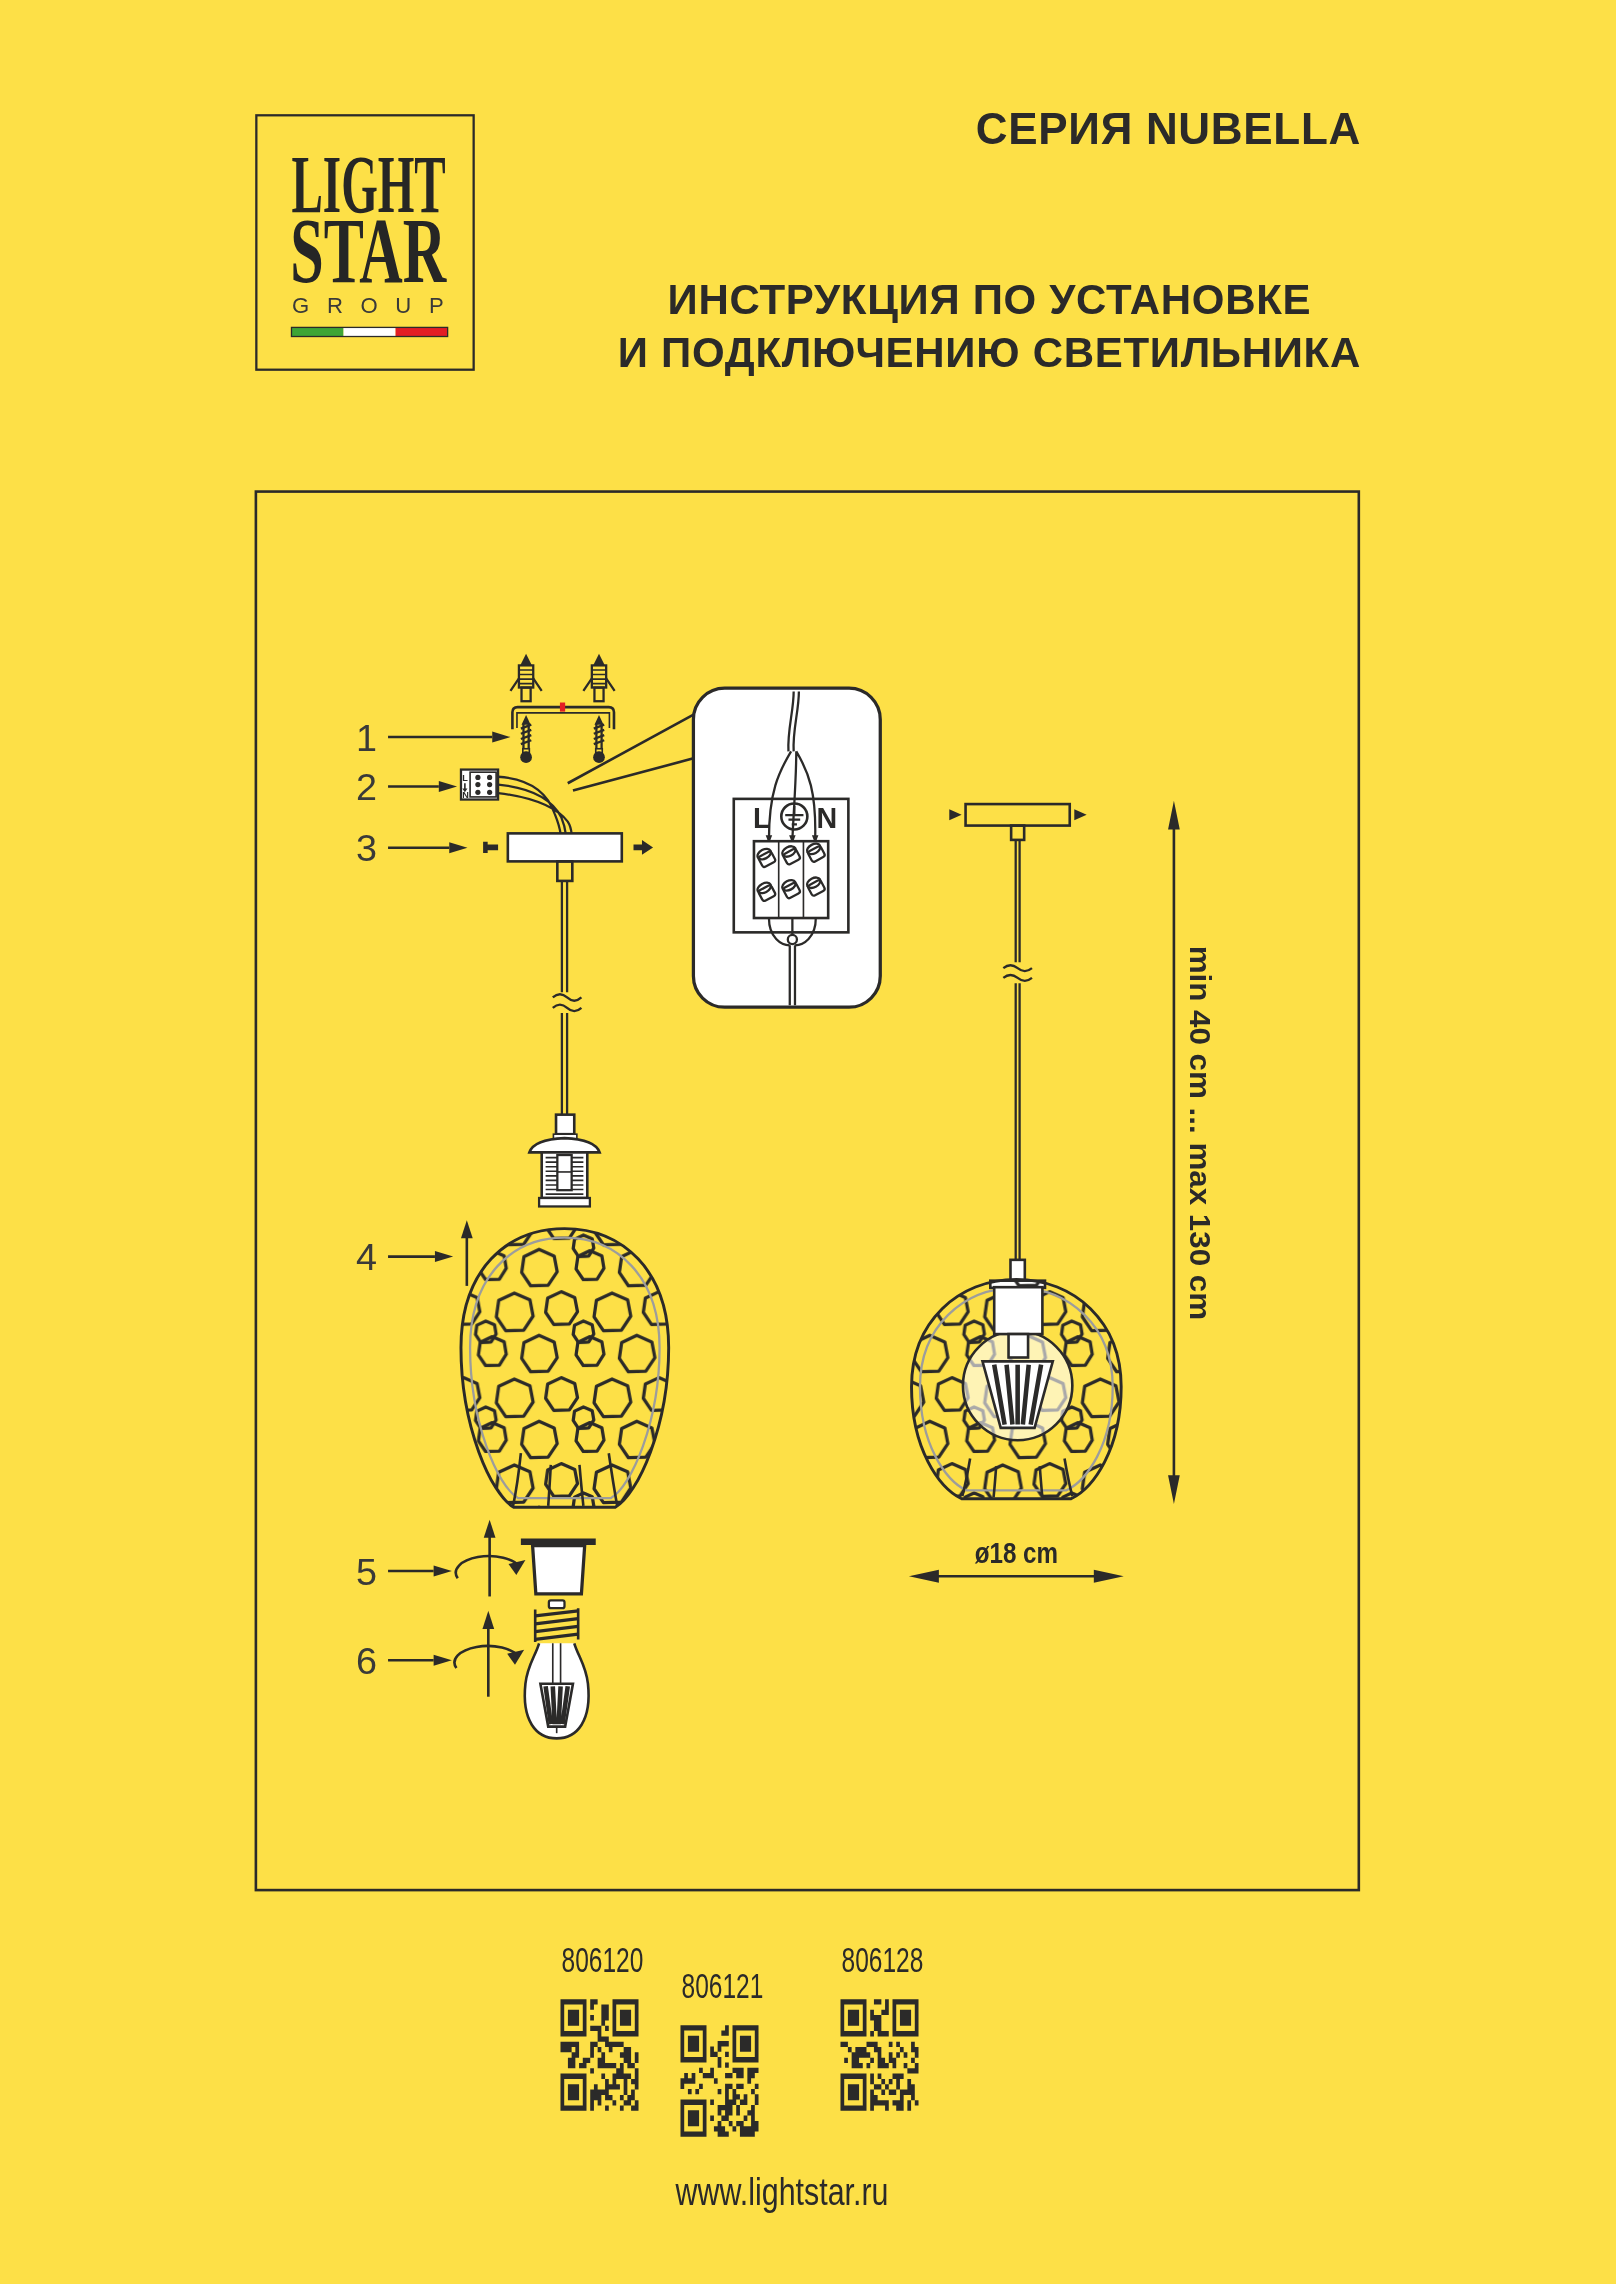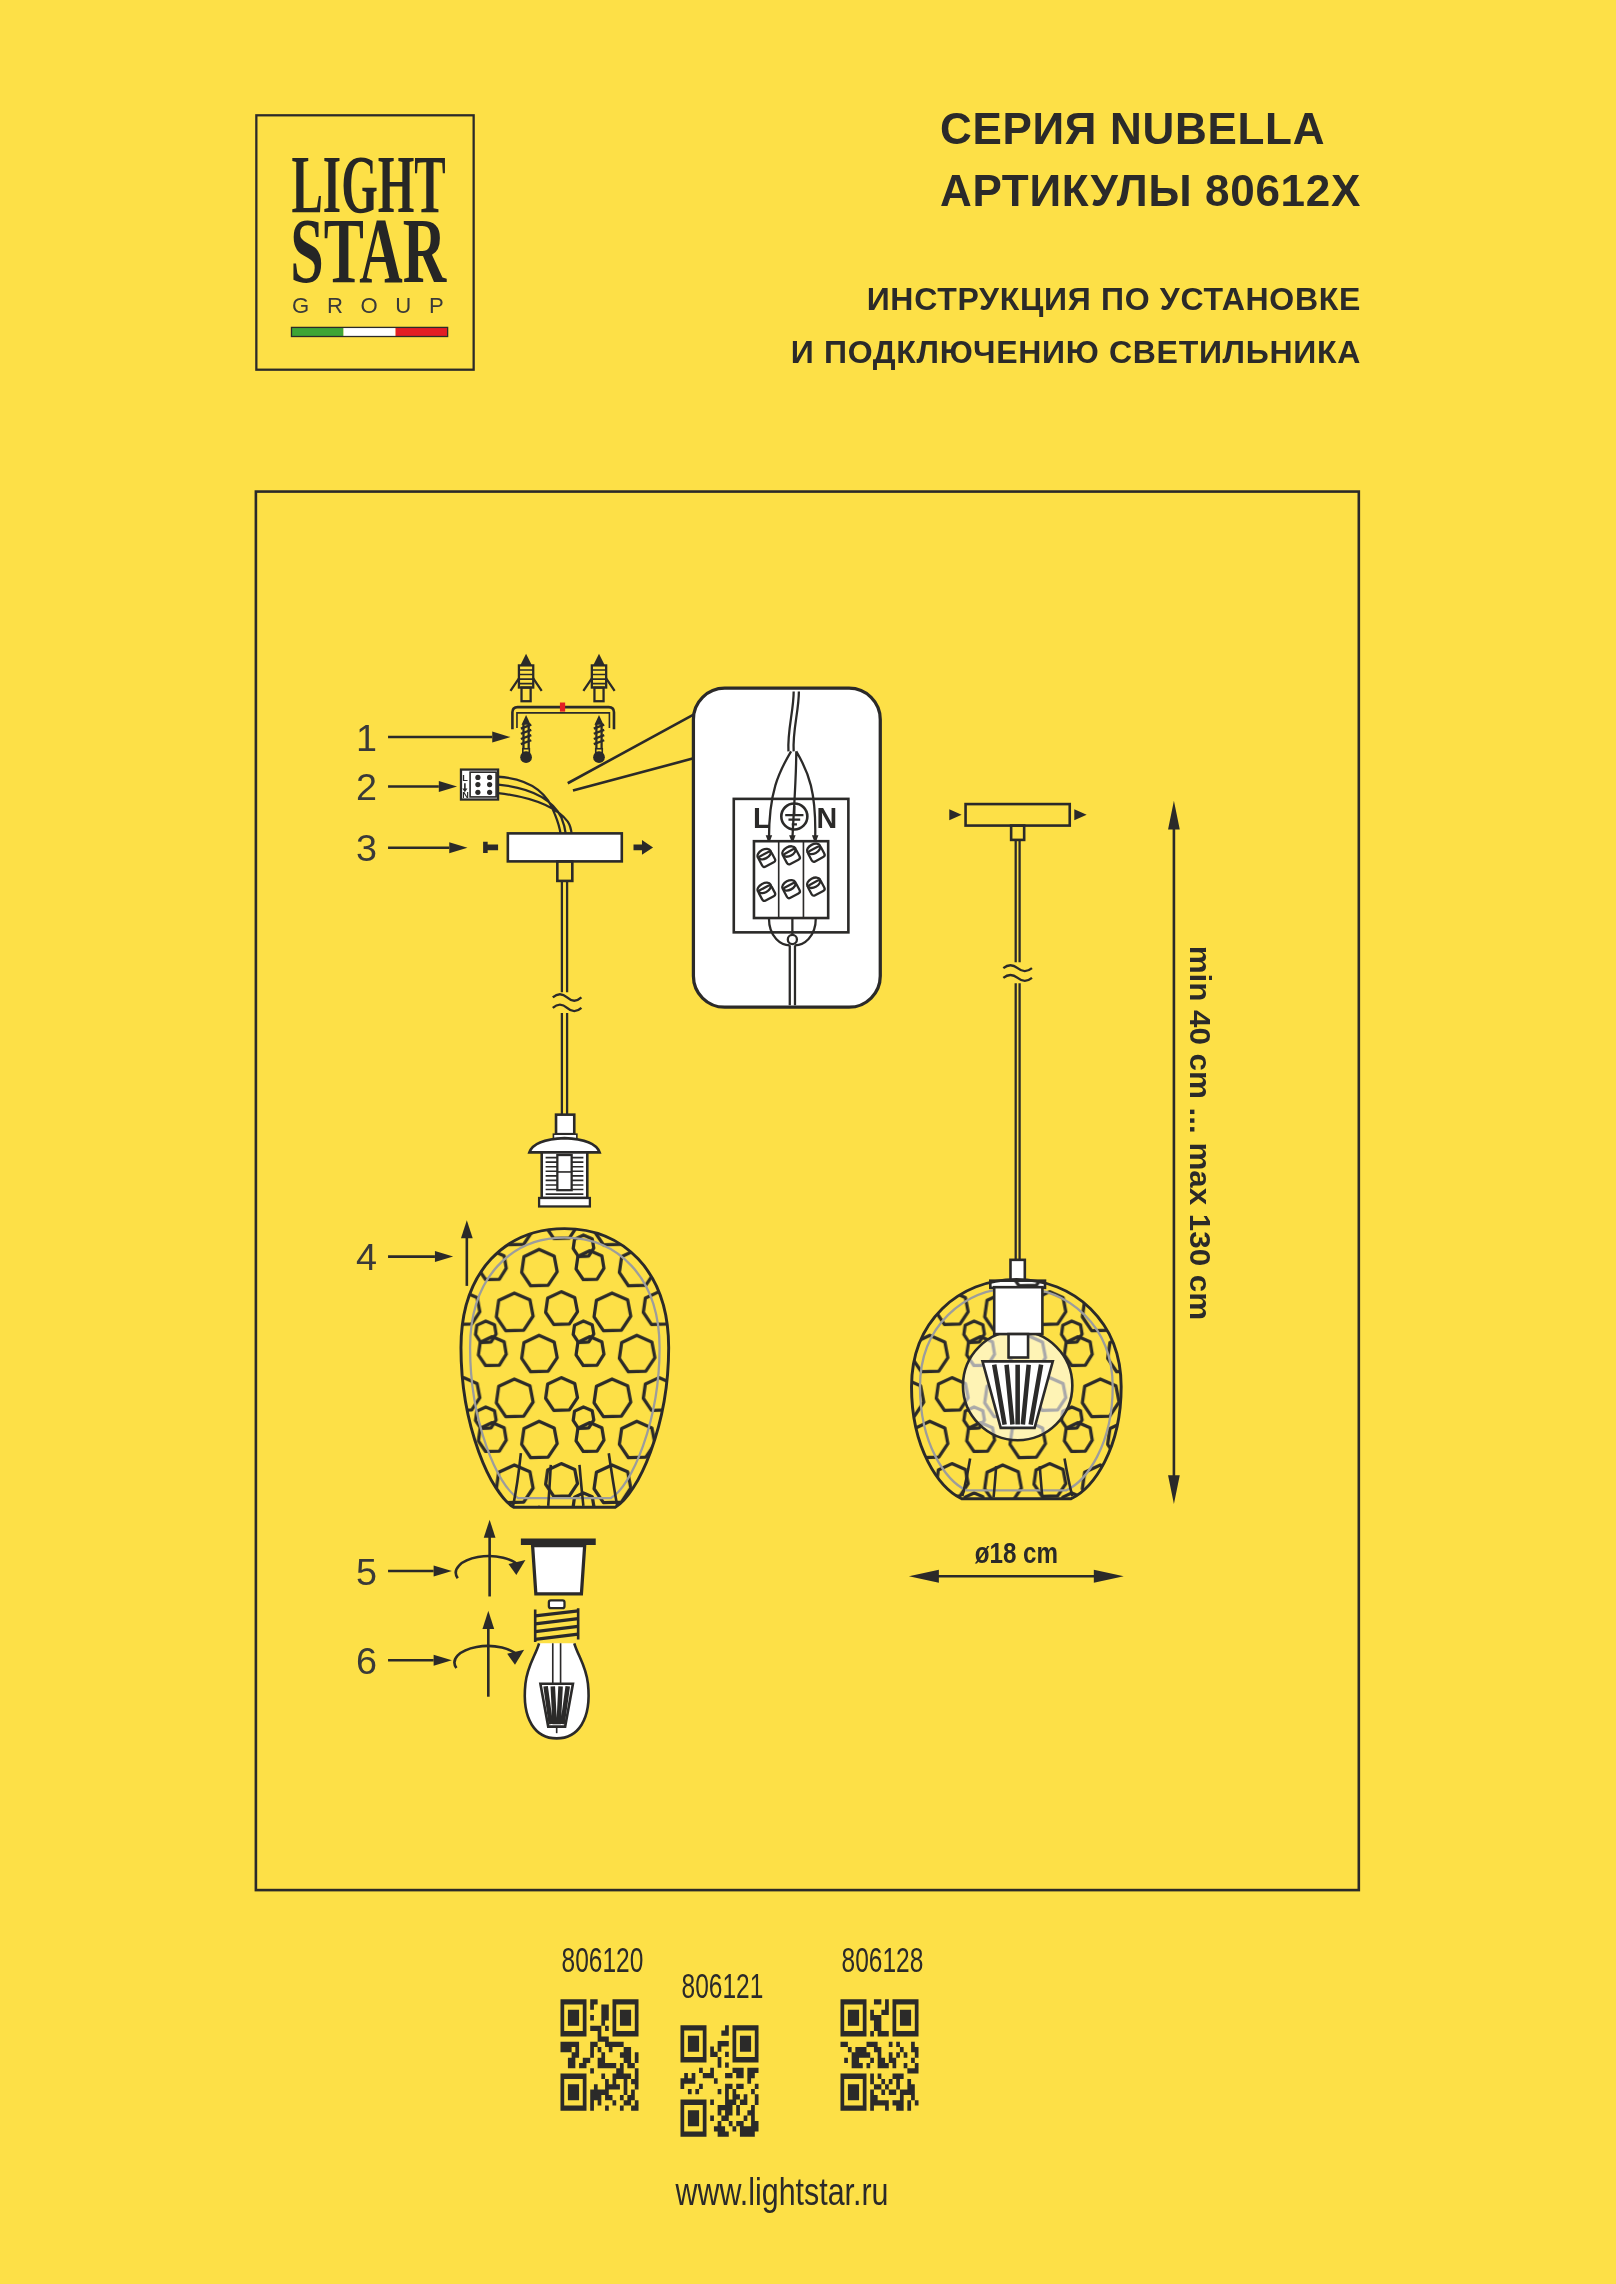--- a/index.html
+++ b/index.html
@@ -3,21 +3,21 @@
 <meta charset="utf-8">
 <style>
   html,body{margin:0;padding:0;background:#fff;}
   #page{position:relative;width:1616px;height:2284px;background:#fde047;overflow:hidden;
         font-family:"Liberation Sans",sans-serif;color:#2b2a29;}
   .abs{position:absolute;}
 
   
   .series{top:98px;right:255px;text-align:left;font-weight:bold;font-size:44px;
           line-height:62px;letter-spacing:0.7px;white-space:nowrap;}
-  .instruction{top:273px;right:255px;text-align:right;font-weight:bold;font-size:32px;
+  .instruction{top:273px;right:255px;text-align:center;font-weight:bold;font-size:42px;
           line-height:53px;letter-spacing:0.7px;white-space:nowrap;}
 
   
   .logo-serif{font-family:"Liberation Serif",serif;font-weight:bold;fill:#262625;}
   .logo-group{font-family:"Liberation Sans",sans-serif;fill:#3a3a39;}
 
   
   .ln{stroke:#2b2a29;fill:none;stroke-width:4px;}
   .s2{stroke-width:2.5px;} .s3{stroke-width:3.5px;} .s5{stroke-width:5px;} .s7{stroke-width:7px;}
   .ink{fill:#2b2a29;stroke:none;}
@@ -52,21 +52,20 @@
         <rect x="56" y="328" width="80" height="14" fill="#3fa535"></rect>
         <rect x="136" y="328" width="80" height="14" fill="#ffffff"></rect>
         <rect x="216" y="328" width="80" height="14" fill="#e31e24"></rect>
         <rect x="56" y="328" width="240" height="14" fill="none" stroke="#2b2a29" stroke-width="2"></rect>
       </g>
     </svg>
   </div>
 
   <div class="abs series">
     <div>СЕРИЯ NUBELLA</div>
-    <div>АРТИКУЛЫ 80612X</div>
   </div>
   <div class="abs instruction">
     <div>ИНСТРУКЦИЯ ПО УСТАНОВКЕ</div>
     <div>И ПОДКЛЮЧЕНИЮ СВЕТИЛЬНИКА</div>
   </div>
 
   <svg class="abs" style="left:0;top:0;" width="1616" height="2284" viewBox="0 0 2482 3508">
 
     <defs>
       <pattern id="pb" width="150" height="132" patternUnits="userSpaceOnUse">

